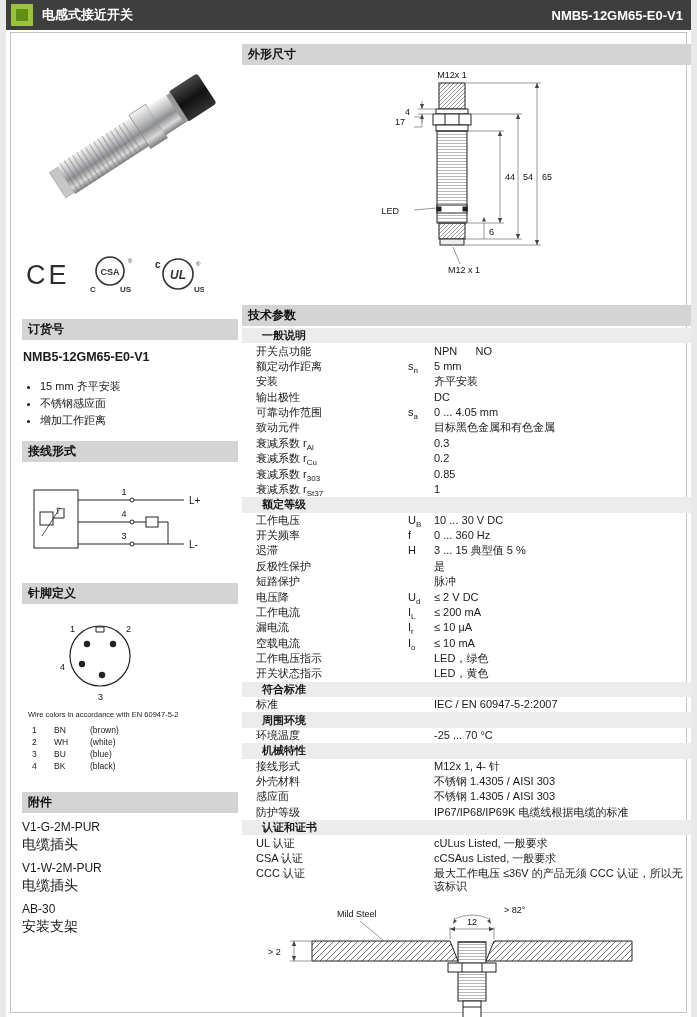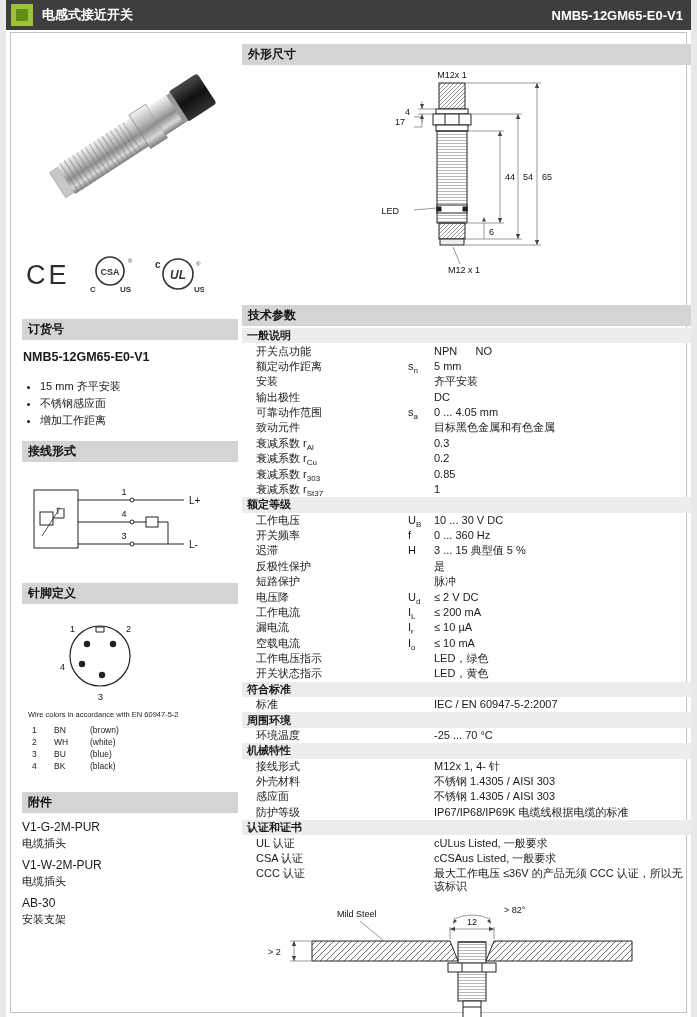--- a/index.html
+++ b/index.html
@@ -23,28 +23,28 @@
   .partnum{font-weight:bold;font-size:12.5px;margin:10px 0 14px 1px;}
   .mt{margin-top:20px;}
   .features{margin:12px 0 12px 4px;padding-left:14px;font-size:11px;line-height:17px;}
   .wiring{margin:12px 0 10px 2px;}
   .pinout{margin-top:8px;text-align:left;padding-left:28px;}
   .wire-note{font-size:7.5px;margin:2px 0 5px 6px;color:#222;}
   .wire-table{margin-left:10px;font-size:8.5px;line-height:12px;}
   .wire-row{display:grid;grid-template-columns:16px 30px auto;column-gap:6px;}
   .acc-item{margin-top:6px;}
   .acc-model{font-weight:normal;font-size:12px;margin-top:7px;}
-  .acc-desc{font-size:11px;margin-top:2px;}
+  .acc-desc{font-size:14px;margin-top:2px;}
   
   .dims{margin:2px 0;}
   .tech-table{margin-top:2px;}
   .trow{display:grid;grid-template-columns:166px 26px 1fr;font-size:11px;line-height:13px;padding:1.2px 0;align-items:start;}
   .trow .tlabel{padding-left:14px;}
   .trow.sec{background:#ececec;font-weight:bold;}
-  .trow.sec .tlabel{padding-left:5px;}
+  .trow.sec .tlabel{padding-left:20px;}
   .tval{white-space:pre-wrap;padding-right:4px;}
   sub{font-size:8px;line-height:0;}
   .mounting{margin-top:6px;}
   svg text{font-family:"Liberation Sans","DejaVu Sans",sans-serif;}
 </style>
 </head>
 <body>
 
 <div class="page">
 

